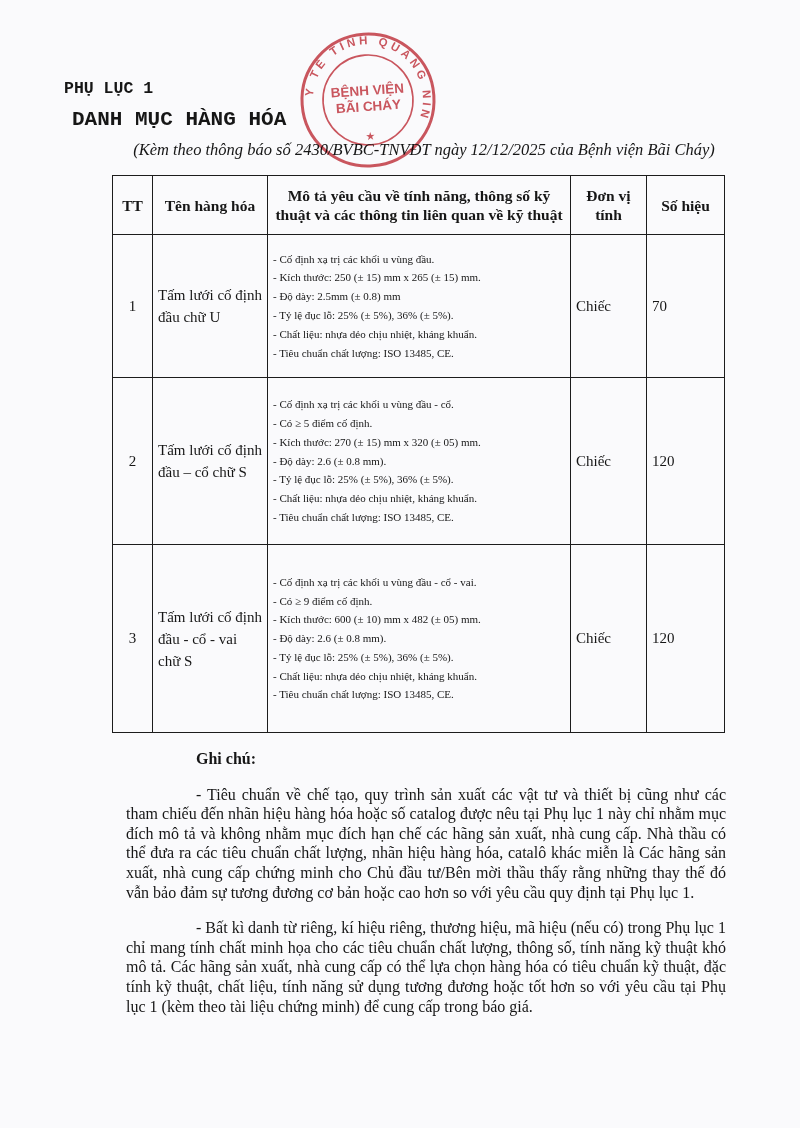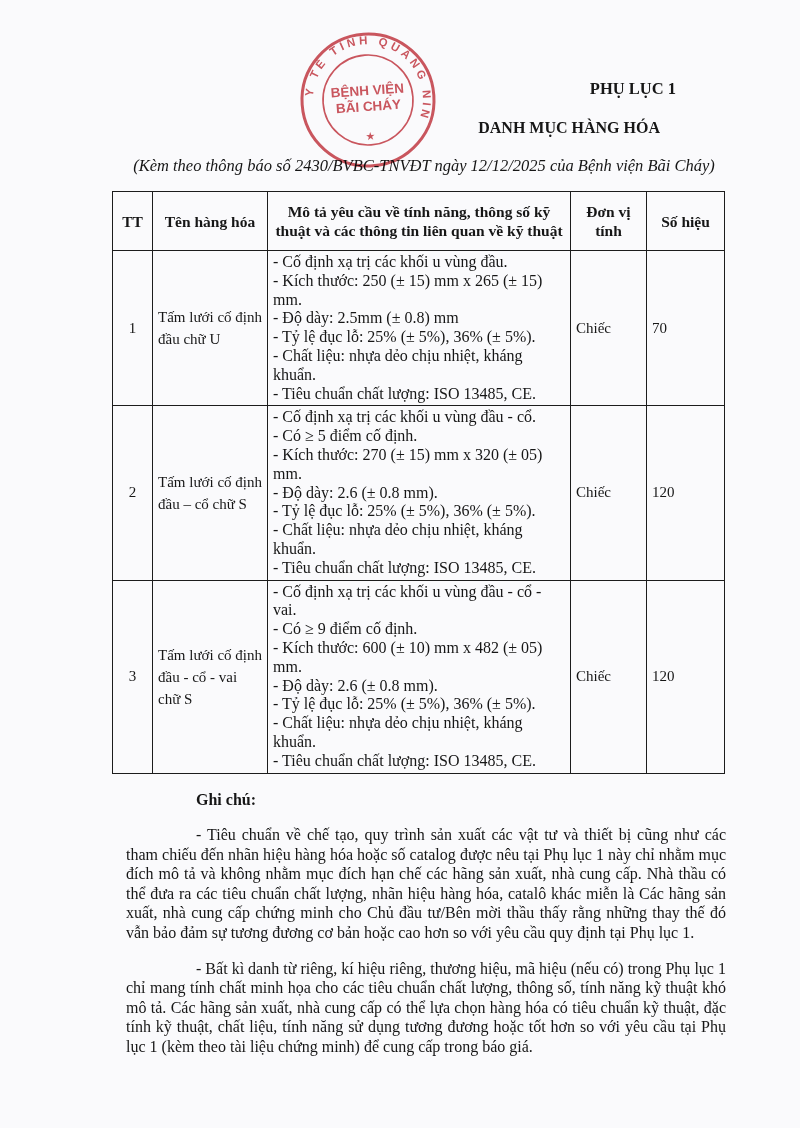--- a/index.html
+++ b/index.html
@@ -8,23 +8,23 @@
     background:#fafafc;
     font-family:"Liberation Serif","DejaVu Serif",serif;
     color:#161616;
     position:relative;
     overflow:hidden;
   }
   .page{position:relative;width:800px;height:1128px;}
 
   
   .header{position:relative;padding-top:78px;z-index:2;}
-  .title-block{width:612px;margin-left:112px;text-align:right;transform:translateX(-48px);}
+  .title-block{width:612px;margin-left:112px;text-align:left;transform:translateX(-48px);font-family:Liberation Mono, monospace;}
   .title1{font-weight:bold;font-size:16.5px;line-height:22px;margin:0;}
-  .title2{font-weight:bold;font-size:16px;line-height:23px;margin:16px;}
+  .title2{font-weight:bold;font-size:21px;line-height:23px;margin:8px;}
   .subtitle{
     width:640px;margin:2px auto 0 104px;text-align:center;
     font-style:italic;font-size:16.5px;line-height:22px;
   }
 
   
   .stamp{
     position:absolute;left:297px;top:29px;width:142px;height:142px;
     z-index:3;opacity:.85;mix-blend-mode:multiply;
     transform:rotate(-4deg);
@@ -47,21 +47,21 @@
     padding:2px 5px;
     overflow:hidden;
   }
   table.goods th{
     font-weight:bold;font-size:15.5px;line-height:19px;text-align:center;
     height:54px;padding:2px 4px;
   }
   td.c-tt{text-align:center;font-size:15.5px;}
   td.c-name{padding:2px 4px 2px 7px;font-size:15.5px;line-height:22px;margin-left:16px;}
   td.c-desc{vertical-align:top;padding:3px 6px 3px 7px;}
-  td.c-desc .spec{font-size:16px;line-height:18.8px;}
+  td.c-desc .spec{font-size:11px;line-height:18.8px;}
   td.c-unit,td.c-qty{text-align:left;font-size:15.5px;}
   tr.r1{height:143px;}
   tr.r2{height:167px;}
   tr.r3{height:188px;}
 
   
   .notes{margin:10px 0 0 110px;width:632px;}
   .notes-heading{font-weight:bold;font-size:16.5px;margin:0 0 4px 2px;}
   .notes p{
     margin:16px;text-align:justify;

